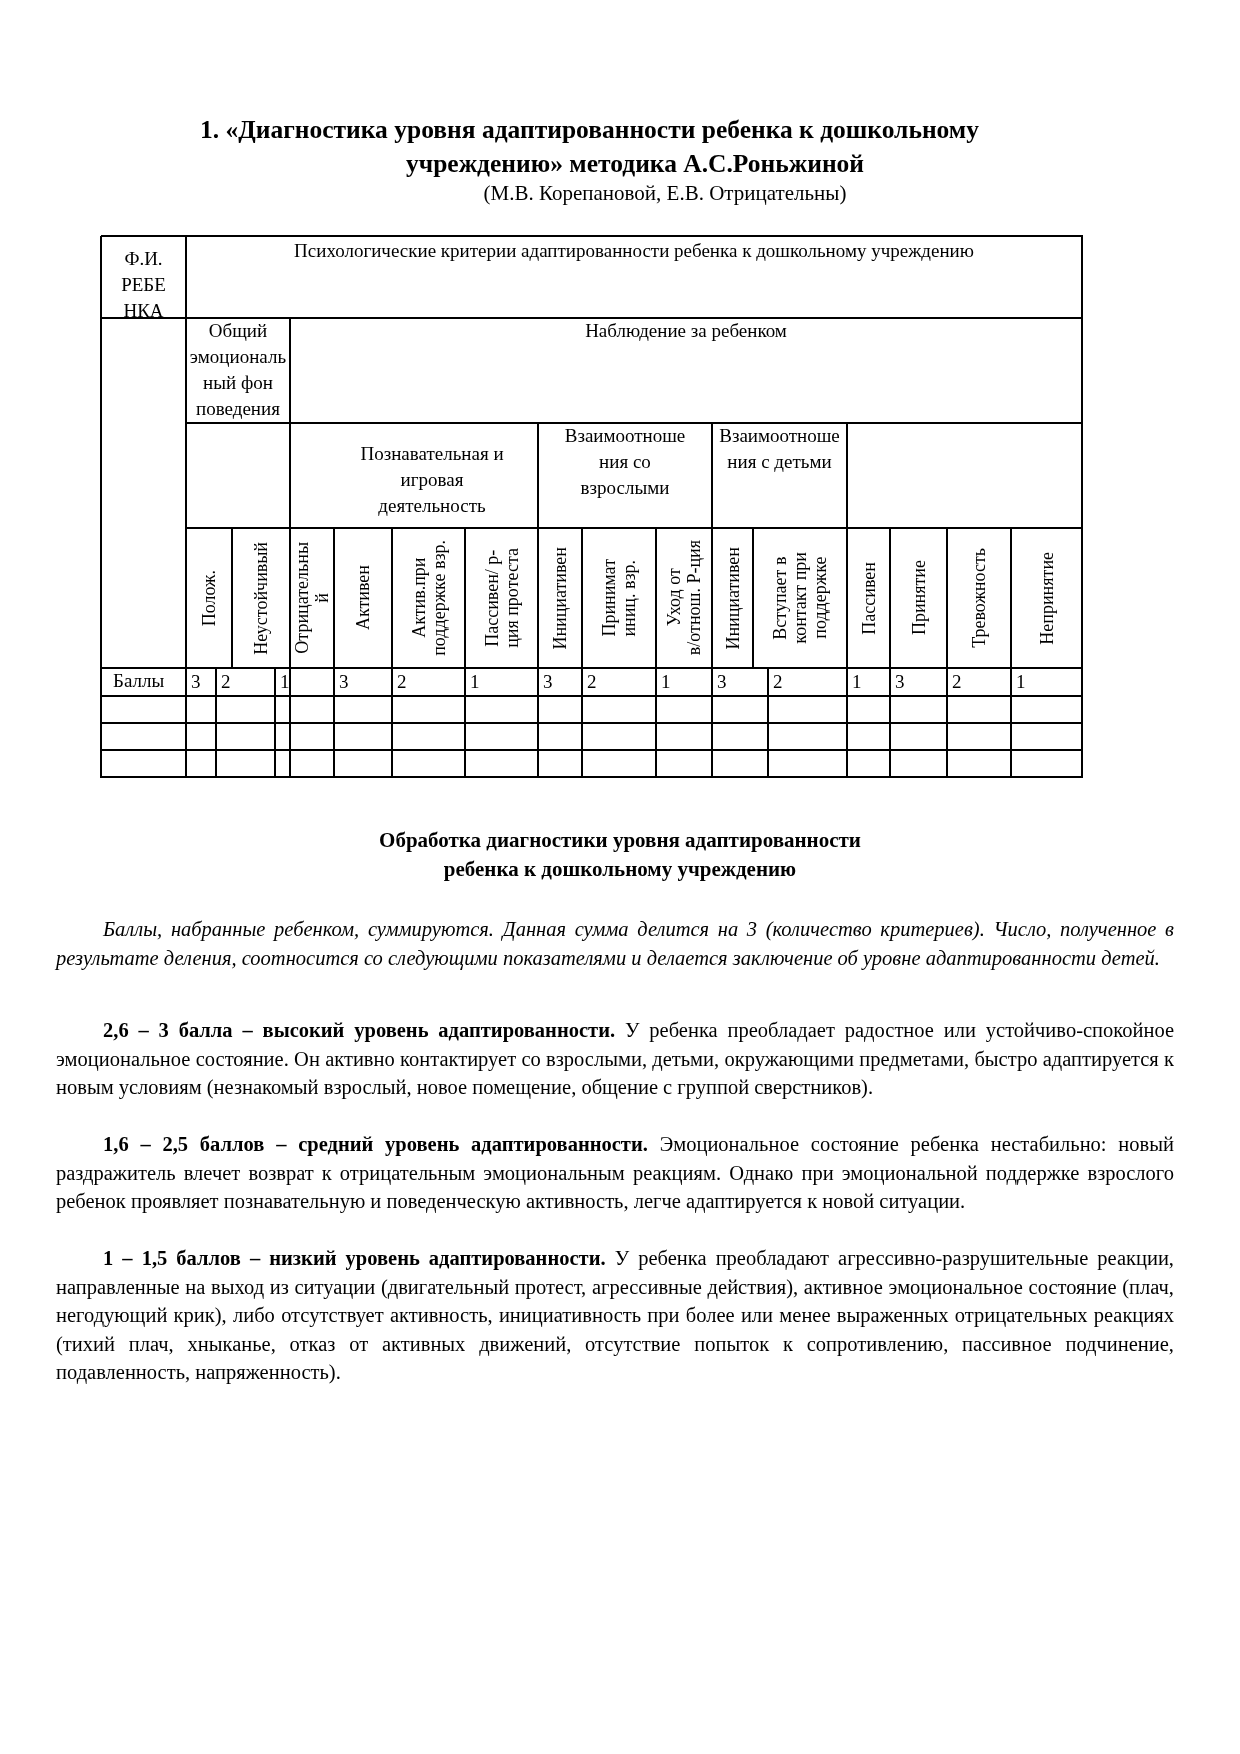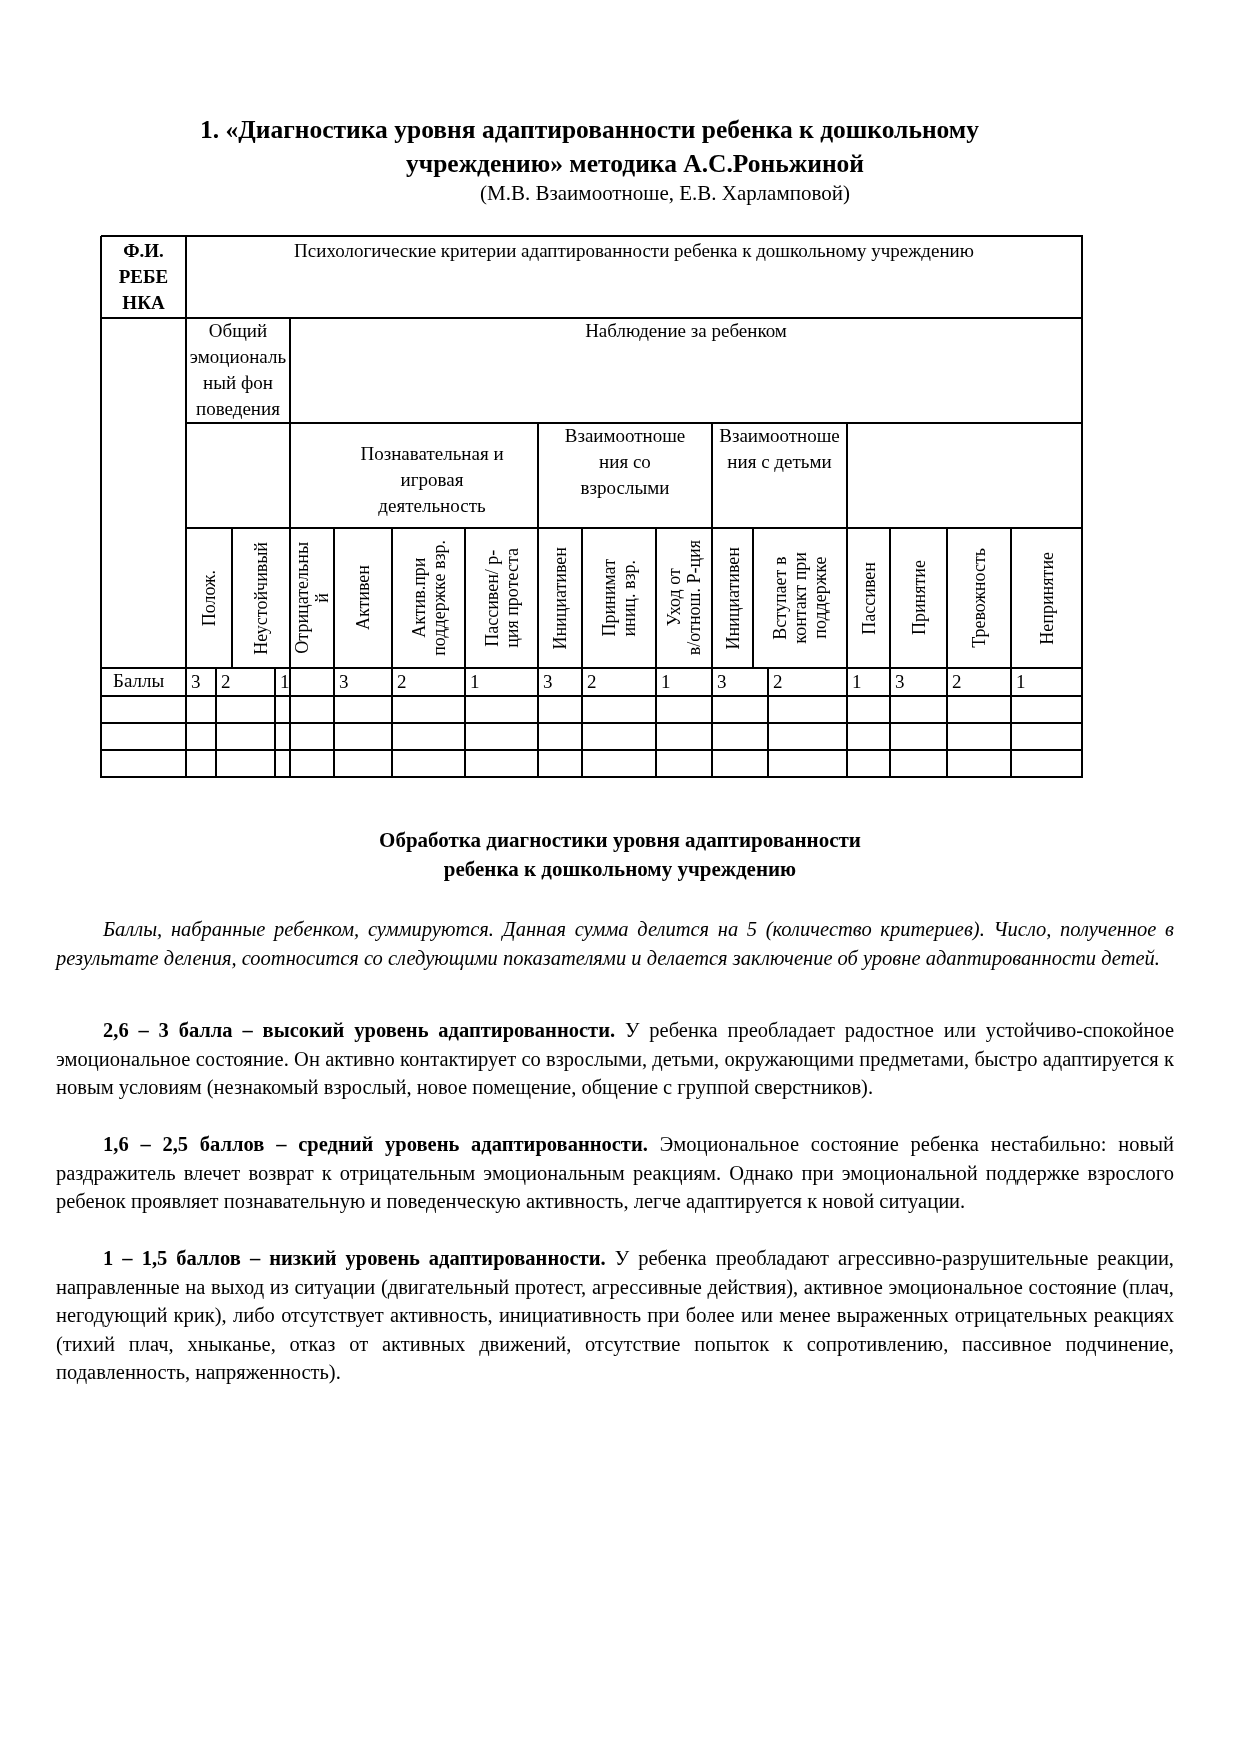--- a/index.html
+++ b/index.html
@@ -26,25 +26,25 @@
   .para .ind { display: inline-block; width: 47px; }
   .b { font-weight: bold; }
 </style>
 </head>
 <body>
 
 <div class="abs title">
   <span class="l1">1.  «Диагностика уровня адаптированности ребенка к дошкольному</span>
   <span class="l2">учреждению» методика А.С.Роньжиной</span>
 </div>
-<div class="abs subtitle">(М.В. Взаимоотноше, Е.В. Харламповой)</div>
+<div class="abs subtitle">(М.В. Корепановой, Е.В. Отрицательны)</div>
 
 <div class="abs tbl" id="tbl">
 
-  <div class="cell" style="left:0;top:0;width:85px;white-space:pre-line;padding-top:2px;font-weight:bold;">Ф.И.
+  <div class="cell" style="left:0;top:0;width:85px;white-space:pre-line;padding-top:10px;">Ф.И.
 РЕБЕ
 НКА</div>
   <div class="cell" style="left:85px;top:0;width:896px;padding-top:2px;">Психологические критерии адаптированности ребенка к дошкольному учреждению</div>
   <div class="cell" style="left:85px;top:82px;width:104px;white-space:pre-line;">Общий
 эмоциональ
 ный фон
 поведения</div>
   <div class="cell" style="left:189px;top:82px;width:792px;">Наблюдение за ребенком</div>
   <div class="cell sg" style="left:189px;top:205px;width:284px;white-space:pre-line;">Познавательная и
 игровая
@@ -208,19 +208,19 @@
     <div style="position: absolute; left: 790px; top: 515px; width: 55px; height: 25px;"></div>
     <div style="position: absolute; left: 847px; top: 515px; width: 62px; height: 25px;"></div>
     <div style="position: absolute; left: 911px; top: 515px; width: 69px; height: 25px;"></div>
   </div>
 
 <div class="abs h2">
   <div>Обработка диагностики уровня адаптированности</div>
   <div>ребенка к дошкольному учреждению</div>
 </div>
 
-<div class="abs para ital"><span class="ind"></span><span>Баллы, набранные ребенком, суммируются. Данная сумма делится на 5 (количество критериев). Число, полученное в результате деления, соотносится со следующими показателями и делается заключение об уровне адаптированности детей.</span></div>
+<div class="abs para ital"><span class="ind"></span><span>Баллы, набранные ребенком, суммируются. Данная сумма делится на 3 (количество критериев). Число, полученное в результате деления, соотносится со следующими показателями и делается заключение об уровне адаптированности детей.</span></div>
 
 <div class="abs para" style="top:1016px;"><span class="ind"></span><span class="b">2,6 – 3 балла – высокий уровень адаптированности.</span><span> У ребенка преобладает радостное или устойчиво-спокойное эмоциональное состояние. Он активно контактирует со взрослыми, детьми, окружающими предметами, быстро адаптируется к новым условиям (незнакомый взрослый, новое помещение, общение с группой сверстников).</span></div>
 
 <div class="abs para" style="top:1130px;"><span class="ind"></span><span class="b">1,6 – 2,5 баллов – средний уровень адаптированности.</span><span> Эмоциональное состояние ребенка нестабильно: новый раздражитель влечет возврат к отрицательным эмоциональным реакциям. Однако при эмоциональной поддержке взрослого ребенок проявляет познавательную и поведенческую активность, легче адаптируется к новой ситуации.</span></div>
 
 <div class="abs para" style="top:1244px;"><span class="ind"></span><span class="b">1 – 1,5 баллов – низкий уровень адаптированности.</span><span> У ребенка преобладают агрессивно-разрушительные реакции, направленные на выход из ситуации (двигательный протест, агрессивные действия), активное эмоциональное состояние (плач, негодующий крик), либо отсутствует активность, инициативность при более или менее выраженных отрицательных реакциях (тихий плач, хныканье, отказ от активных движений, отсутствие попыток  к сопротивлению, пассивное подчинение, подавленность, напряженность).</span></div>
 
 </body></html>

